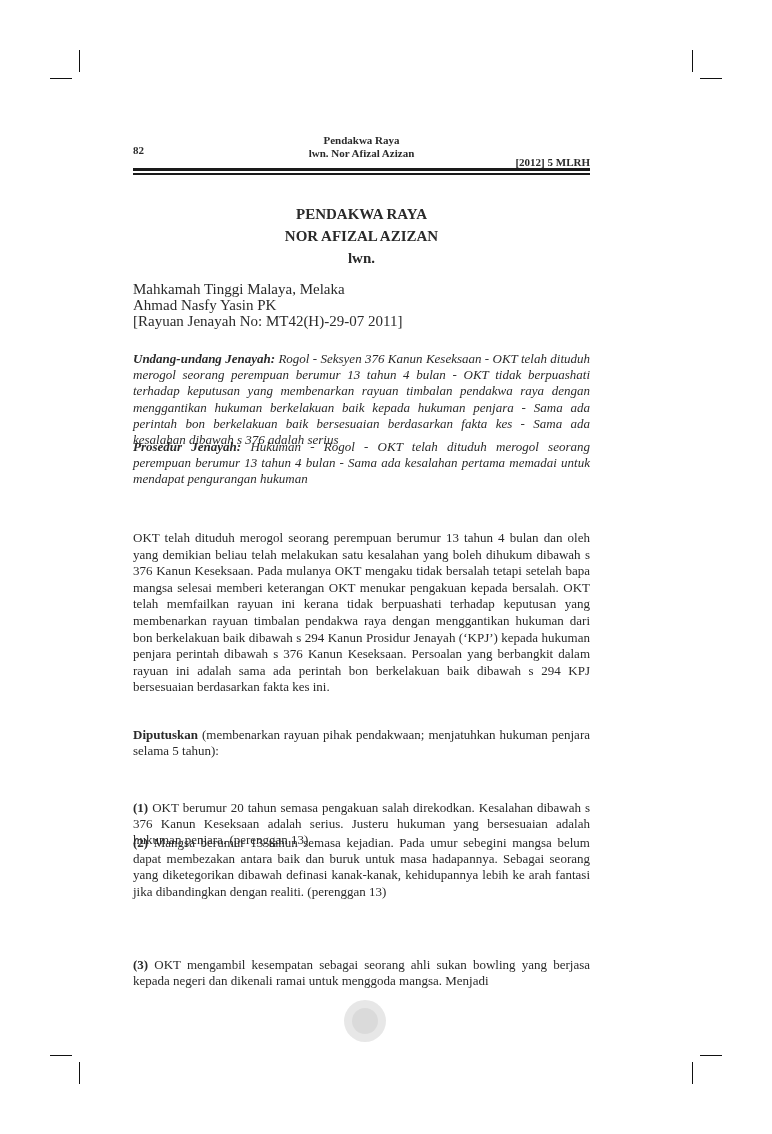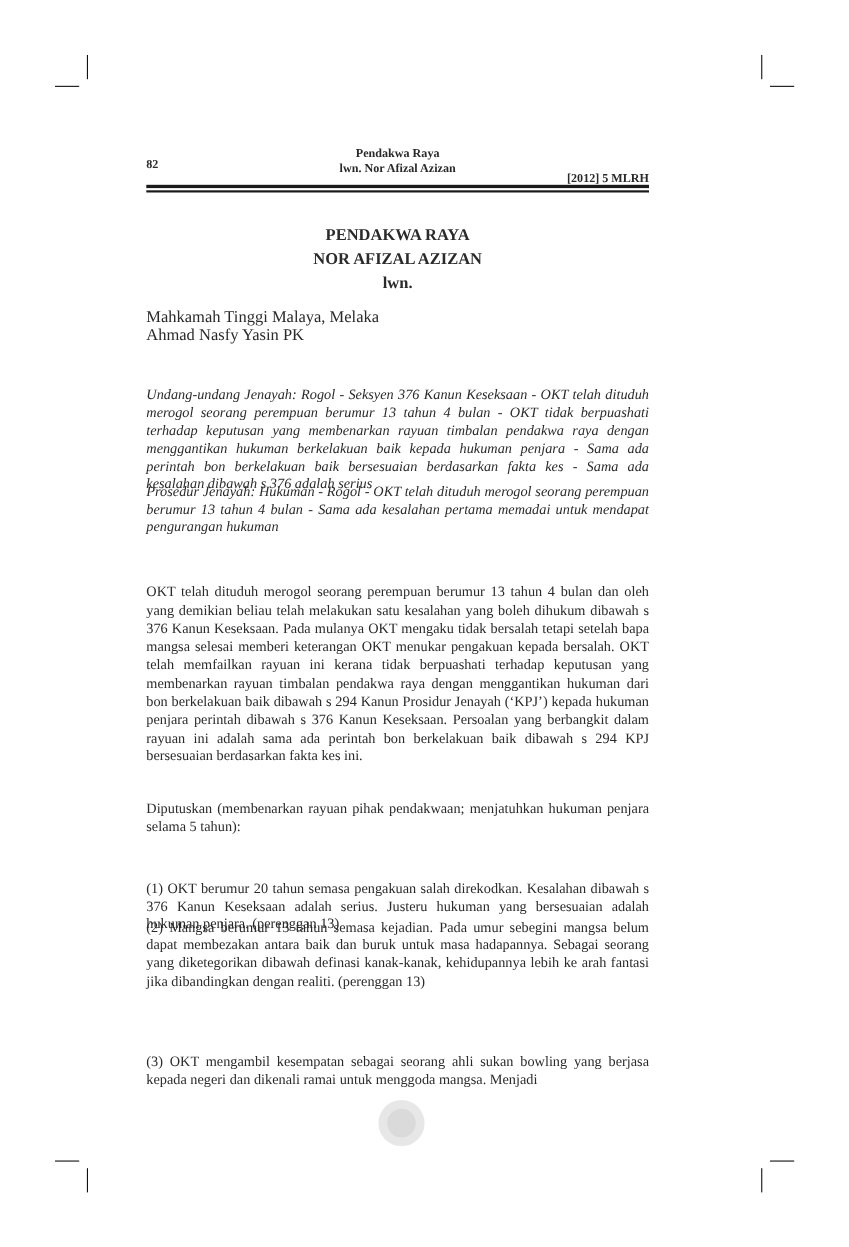--- a/index.html
+++ b/index.html
@@ -8,21 +8,21 @@
   .hdr { position:absolute; top:134px; left:133px; width:457px; height:30px; font-weight:bold; font-size:11px; }
   .hdr .pg { position:absolute; left:0; top:10px; }
   .hdr .mid { position:absolute; left:0; right:0; text-align:center; top:0; line-height:13px; }
   .hdr .cite { position:absolute; right:0; top:22px; }
   .rule1 { position:absolute; left:133px; width:457px; top:168px; height:3px; background:#1a1a1a; }
   .rule2 { position:absolute; left:133px; width:457px; top:173px; height:2px; background:#1a1a1a; }
   .titles { position:absolute; top:203px; left:133px; width:457px; text-align:center; font-weight:bold; font-size:15px; line-height:22px; }
   .court { position:absolute; top:281px; left:133px; width:457px; font-size:15px; line-height:16px; }
   .para { position:absolute; left:133px; width:457px; font-size:13px; line-height:16.2px; text-align:justify; }
   .it { font-style:italic; }
-  .b { font-weight:normal; }
+  .b { font-weight:bold; }
   .logo { position:absolute; left:344px; top:1000px; width:42px; height:42px; border-radius:50%; background:#d4d4d4; opacity:0.55; }
   .logo:after { content:""; position:absolute; left:8px; top:8px; width:26px; height:26px; border-radius:50%; background:#bdbdbd; }
 </style>
 </head>
 <body>
 
 <div class="crop" style="left:79px;top:50px;width:1px;height:22px;"></div>
 <div class="crop" style="left:50px;top:78px;width:22px;height:1px;"></div>
 <div class="crop" style="left:692px;top:50px;width:1px;height:22px;"></div>
 <div class="crop" style="left:700px;top:78px;width:22px;height:1px;"></div>
@@ -44,20 +44,21 @@
 
 <div class="titles">
   <div>PENDAKWA RAYA</div>
   <div>NOR AFIZAL AZIZAN</div>
   <div>lwn.</div>
 </div>
 
 <div class="court">
   <div>Mahkamah Tinggi Malaya, Melaka</div>
   <div>Ahmad Nasfy Yasin PK</div>
+  <div>[Rayuan Jenayah No: MT42(H)-29-07 2011]</div>
 </div>
 
 <div class="para it" style="top:351px;">
   <span class="b">Undang-undang Jenayah:</span><span> Rogol - Seksyen 376 Kanun Keseksaan - OKT telah dituduh merogol seorang perempuan berumur 13 tahun 4 bulan - OKT tidak berpuashati terhadap keputusan yang membenarkan rayuan timbalan pendakwa raya dengan menggantikan hukuman berkelakuan baik kepada hukuman penjara - Sama ada perintah bon berkelakuan baik bersesuaian berdasarkan fakta kes - Sama ada kesalahan dibawah s 376 adalah serius</span>
 </div>
 <div class="para it" style="top:439px;">
   <span class="b">Prosedur Jenayah:</span><span> Hukuman - Rogol - OKT telah dituduh merogol seorang perempuan berumur 13 tahun 4 bulan - Sama ada kesalahan pertama memadai untuk mendapat pengurangan hukuman</span>
 </div>
 
 <div class="para" style="top:530px;line-height:16.6px;">OKT telah dituduh merogol seorang perempuan berumur 13 tahun 4 bulan dan oleh yang demikian beliau telah melakukan satu kesalahan yang boleh dihukum dibawah s 376 Kanun Keseksaan. Pada mulanya OKT mengaku tidak bersalah tetapi setelah bapa mangsa selesai memberi keterangan OKT menukar pengakuan kepada bersalah. OKT telah memfailkan rayuan ini kerana tidak berpuashati terhadap keputusan yang membenarkan rayuan timbalan pendakwa raya dengan menggantikan hukuman dari bon berkelakuan baik dibawah s 294 Kanun Prosidur Jenayah (‘KPJ’) kepada hukuman penjara perintah dibawah s 376 Kanun Keseksaan. Persoalan yang berbangkit dalam rayuan ini adalah sama ada perintah bon berkelakuan baik dibawah s 294 KPJ bersesuaian berdasarkan fakta kes ini.</div>

